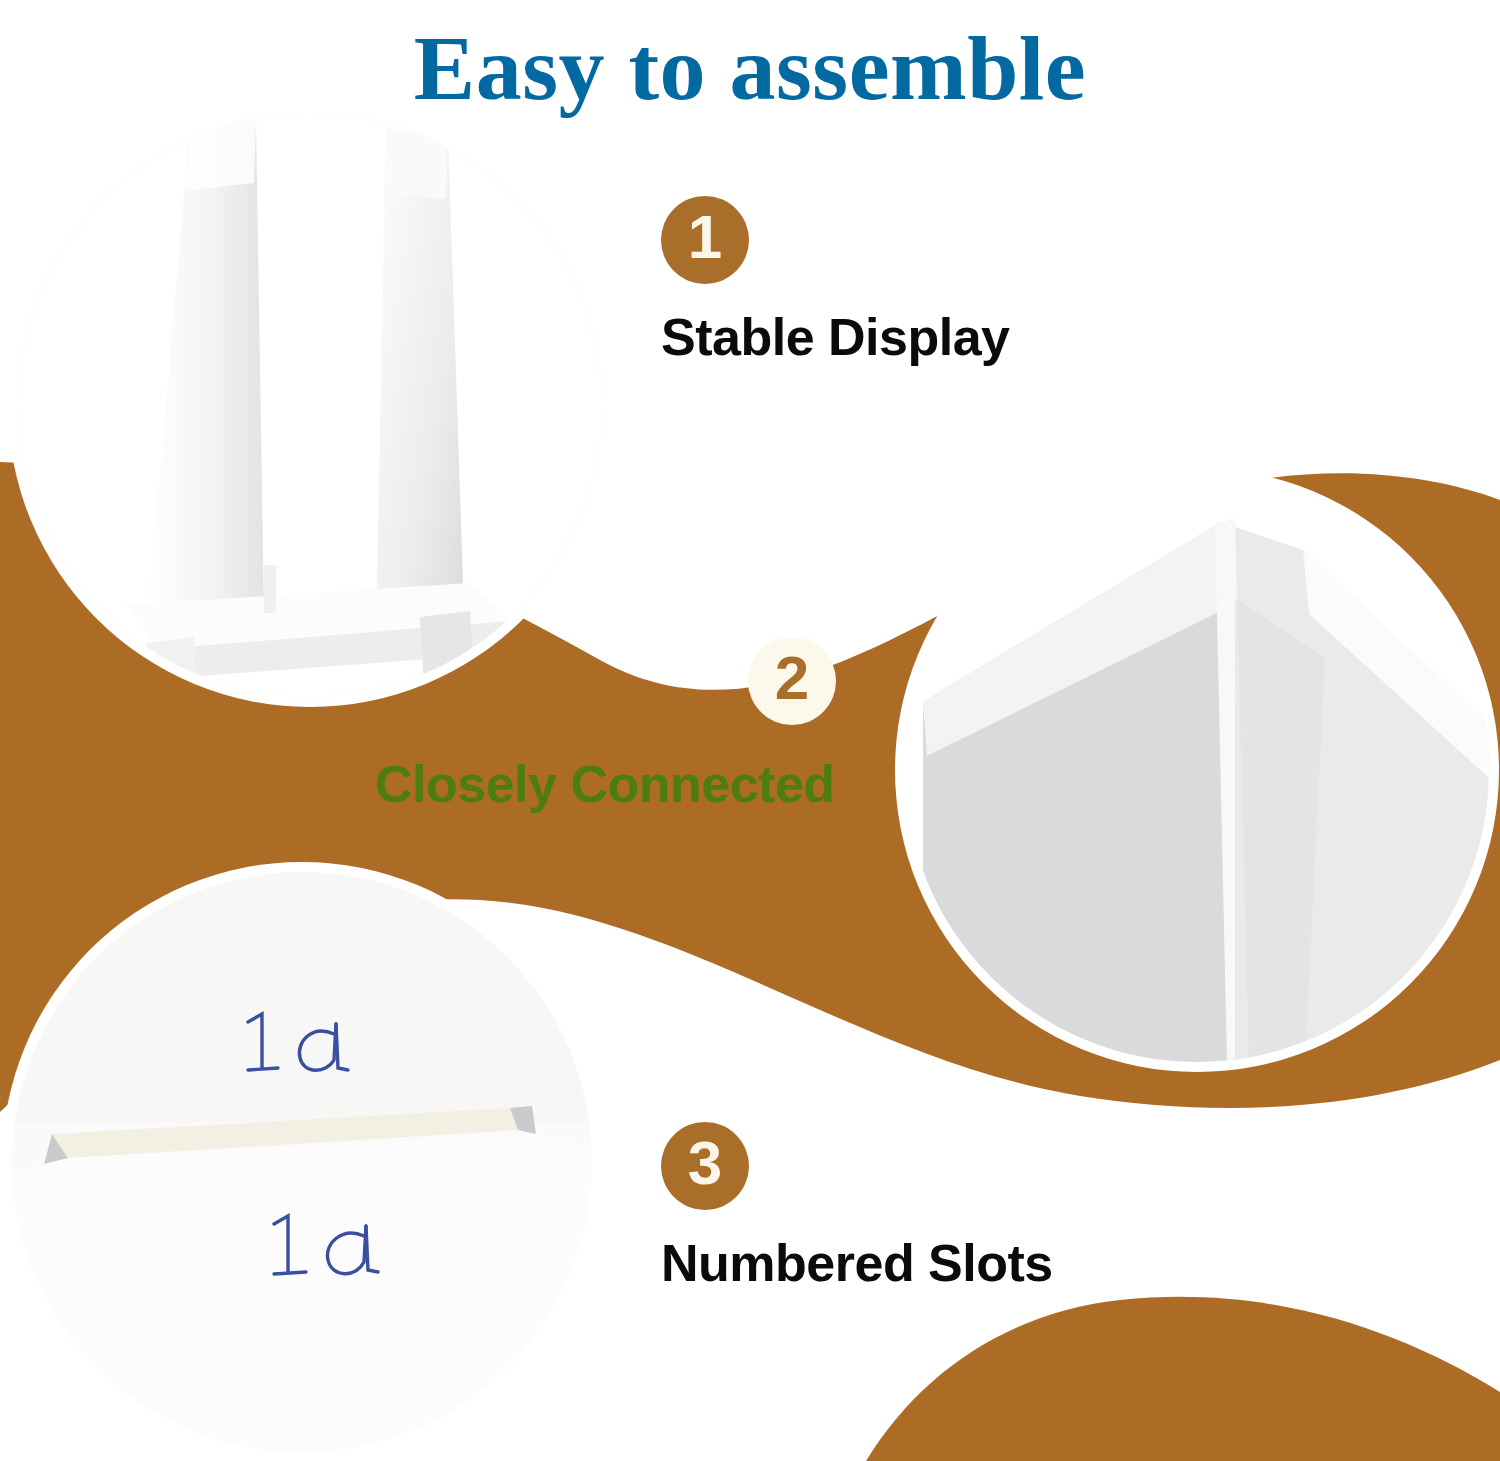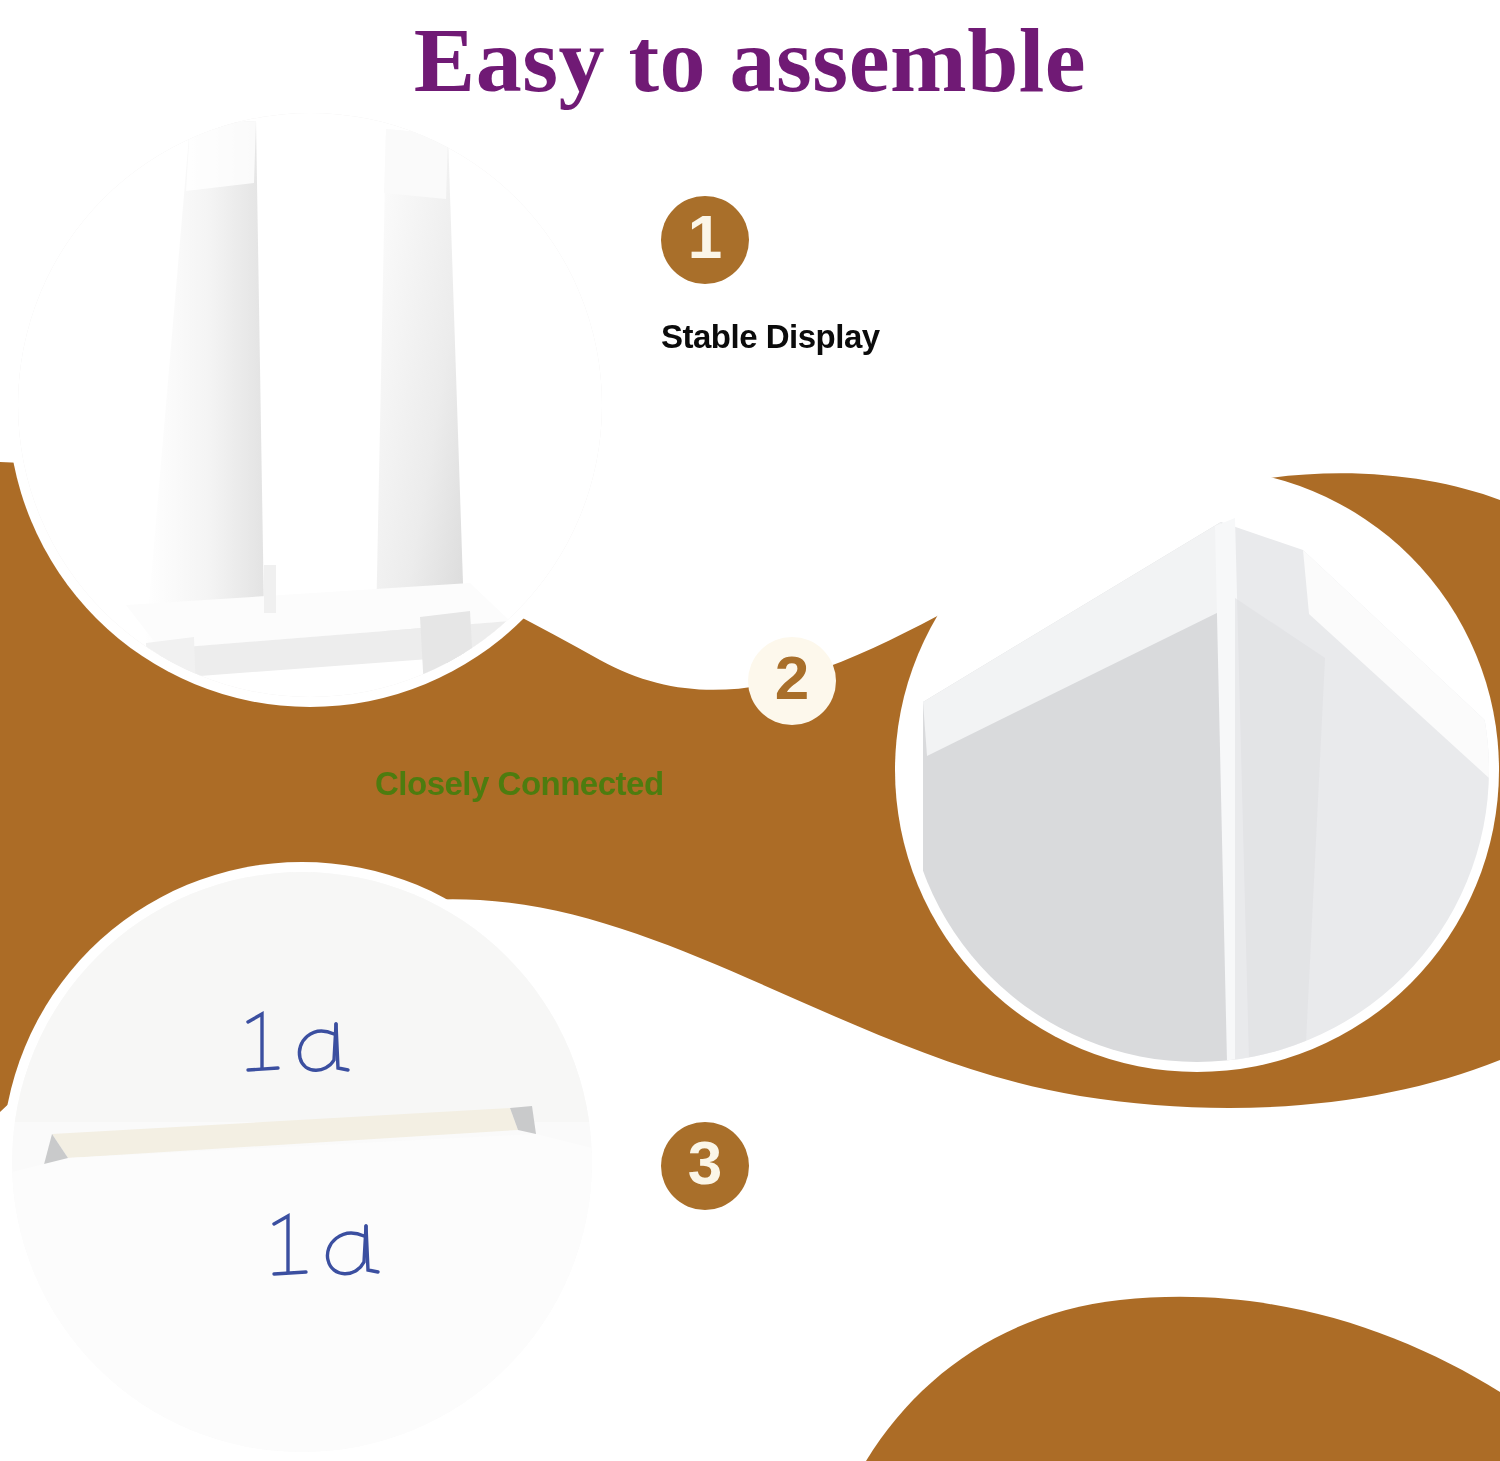--- a/index.html
+++ b/index.html
@@ -25,30 +25,30 @@
     left: 0; top: 0;
     width: 1500px; height: 1461px;
     z-index: 1;
     pointer-events: none;
   }
 
   
   #page-title {
     position: absolute;
     left: 0;
-    top: 8px;
+    top: 16px;
     width: 1500px;
     text-align: center;
     z-index: 6;
     font-family: "Liberation Serif", "DejaVu Serif", serif;
     font-weight: bold;
     font-size: 92px;
     line-height: 105px;
     letter-spacing: 0.5px;
-    color: #701a75;
+    color: #0369a1;
     white-space: nowrap;
   }
 
   
   .photo-circle {
     position: absolute;
     border-radius: 50%;
     overflow: hidden;
     z-index: 4;
     background: #ffffff;
@@ -93,21 +93,21 @@
   }
   .badge span { position: relative; top: -3px; }
 
   .badge-dark { background: #a96f2a; color: #fbf6e8; }
   .badge-light { background: #fdf8ec; color: #a96f2a; }
 
   .step-label {
     margin-top: 27px;
     font-family: "Liberation Sans", sans-serif;
     font-weight: bold;
-    font-size: 33px;
+    font-size: 52px;
     line-height: 52px;
     letter-spacing: -0.5px;
     white-space: nowrap;
   }
   .label-dark  { color: #0b0b0b; }
   .label-light { color: #4d7c0f; }
 
   #step-1 { left: 661px; top: 196px; }
   #step-2 { left: 748px; top: 637px; }
   #step-3 { left: 661px; top: 1122px; }
@@ -247,15 +247,16 @@
     </div>
     <div class="step-label label-light">Closely Connected</div>
   </div>
 
   <div class="step" id="step-3">
     <div class="badge-wrap">
       <div class="badge badge-dark">
         <span>3</span>
       </div>
     </div>
+    <div class="step-label label-dark">Numbered Slots</div>
   </div>
 
 </div>
 
 </body></html>

